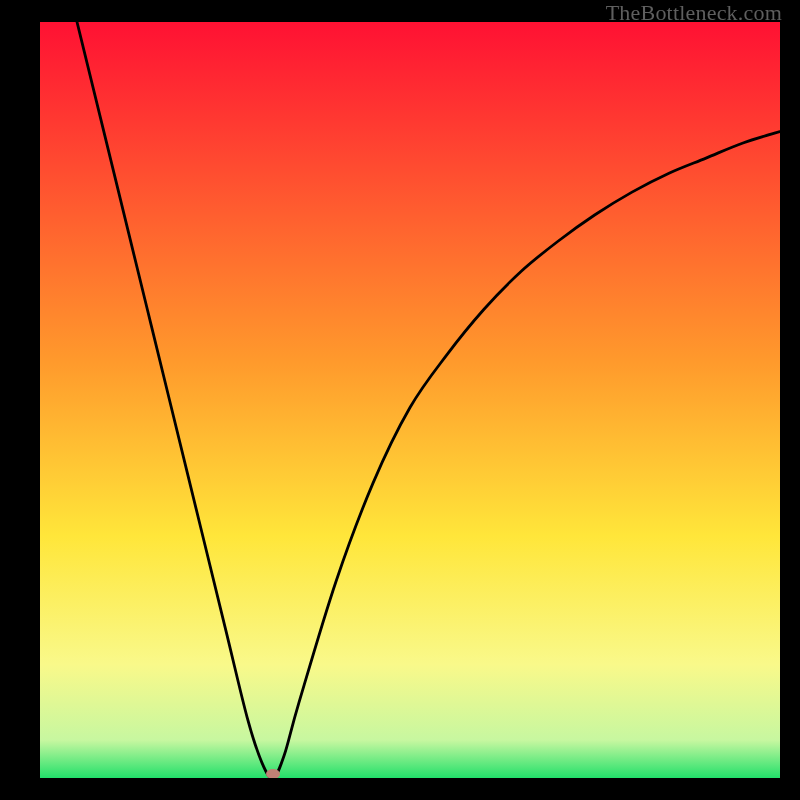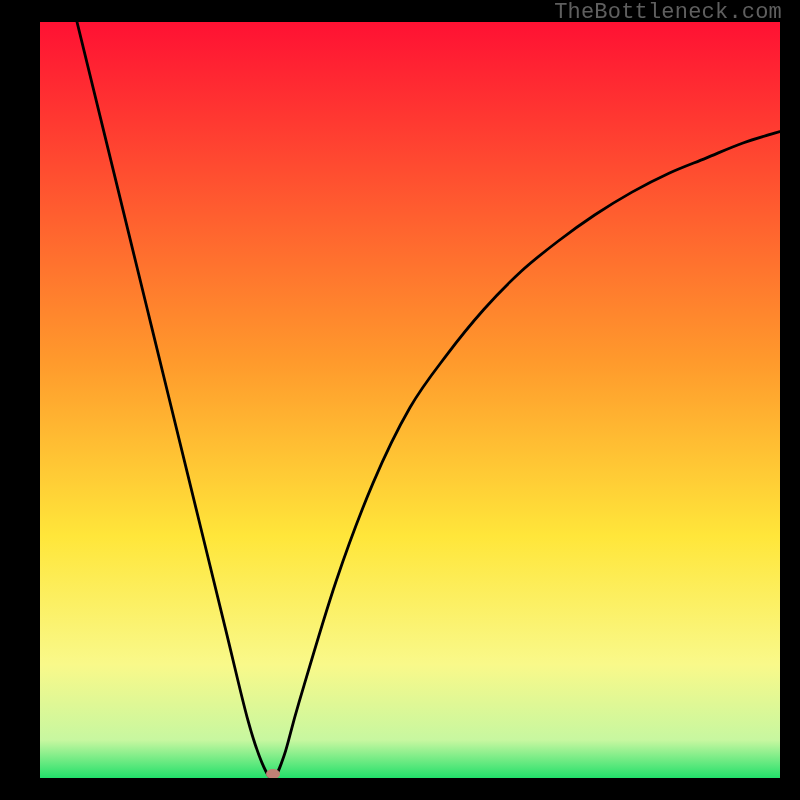--- a/index.html
+++ b/index.html
@@ -30,21 +30,21 @@
     left: 0; top: 0; width: 100%; height: 100%;
   }
   .attribution {
     position: absolute;
     top: 0;
     right: 18px;
     font-size: 22px;
     font-weight: 400;
     color: #5f5f5f;
     letter-spacing: 0.2px;
-    font-family: Liberation Mono, monospace;
+    font-family: Liberation Serif, serif;
   }
   svg.curve {
     position: absolute;
     left: 0; top: 0; width: 100%; height: 100%;
   }
   .marker {
     position: absolute;
     width: 14px;
     height: 10px;
     border-radius: 50%;

